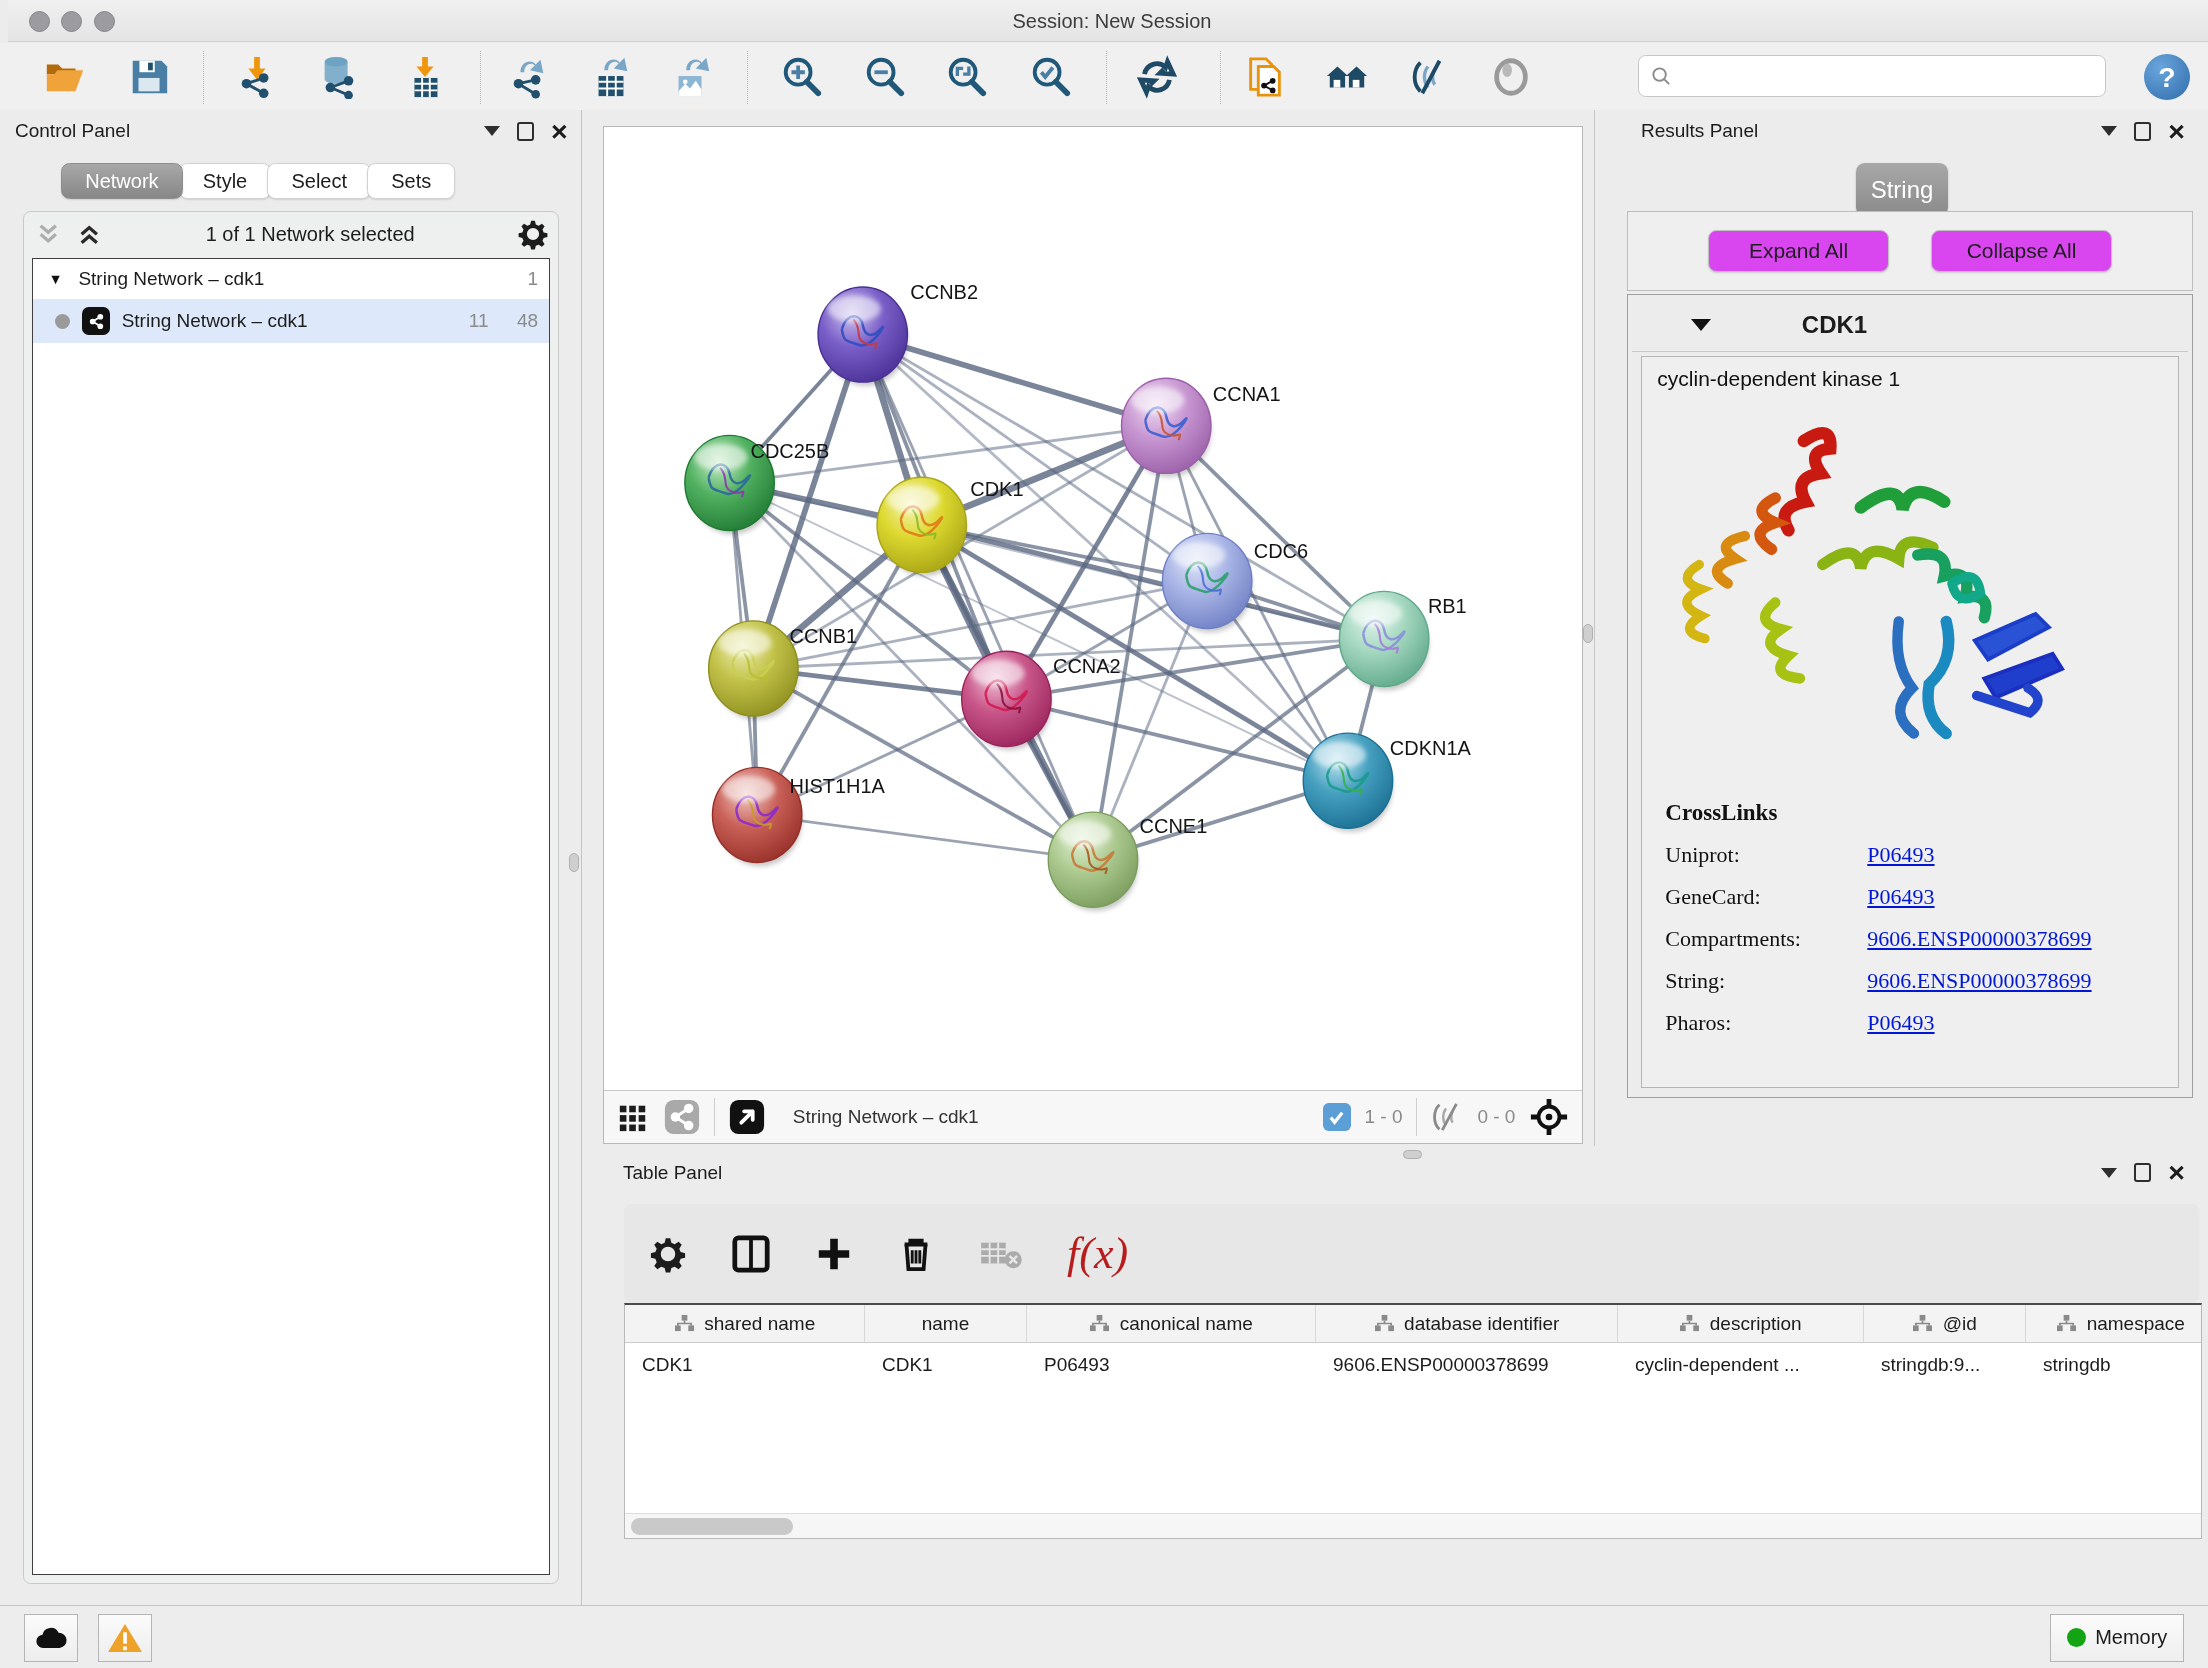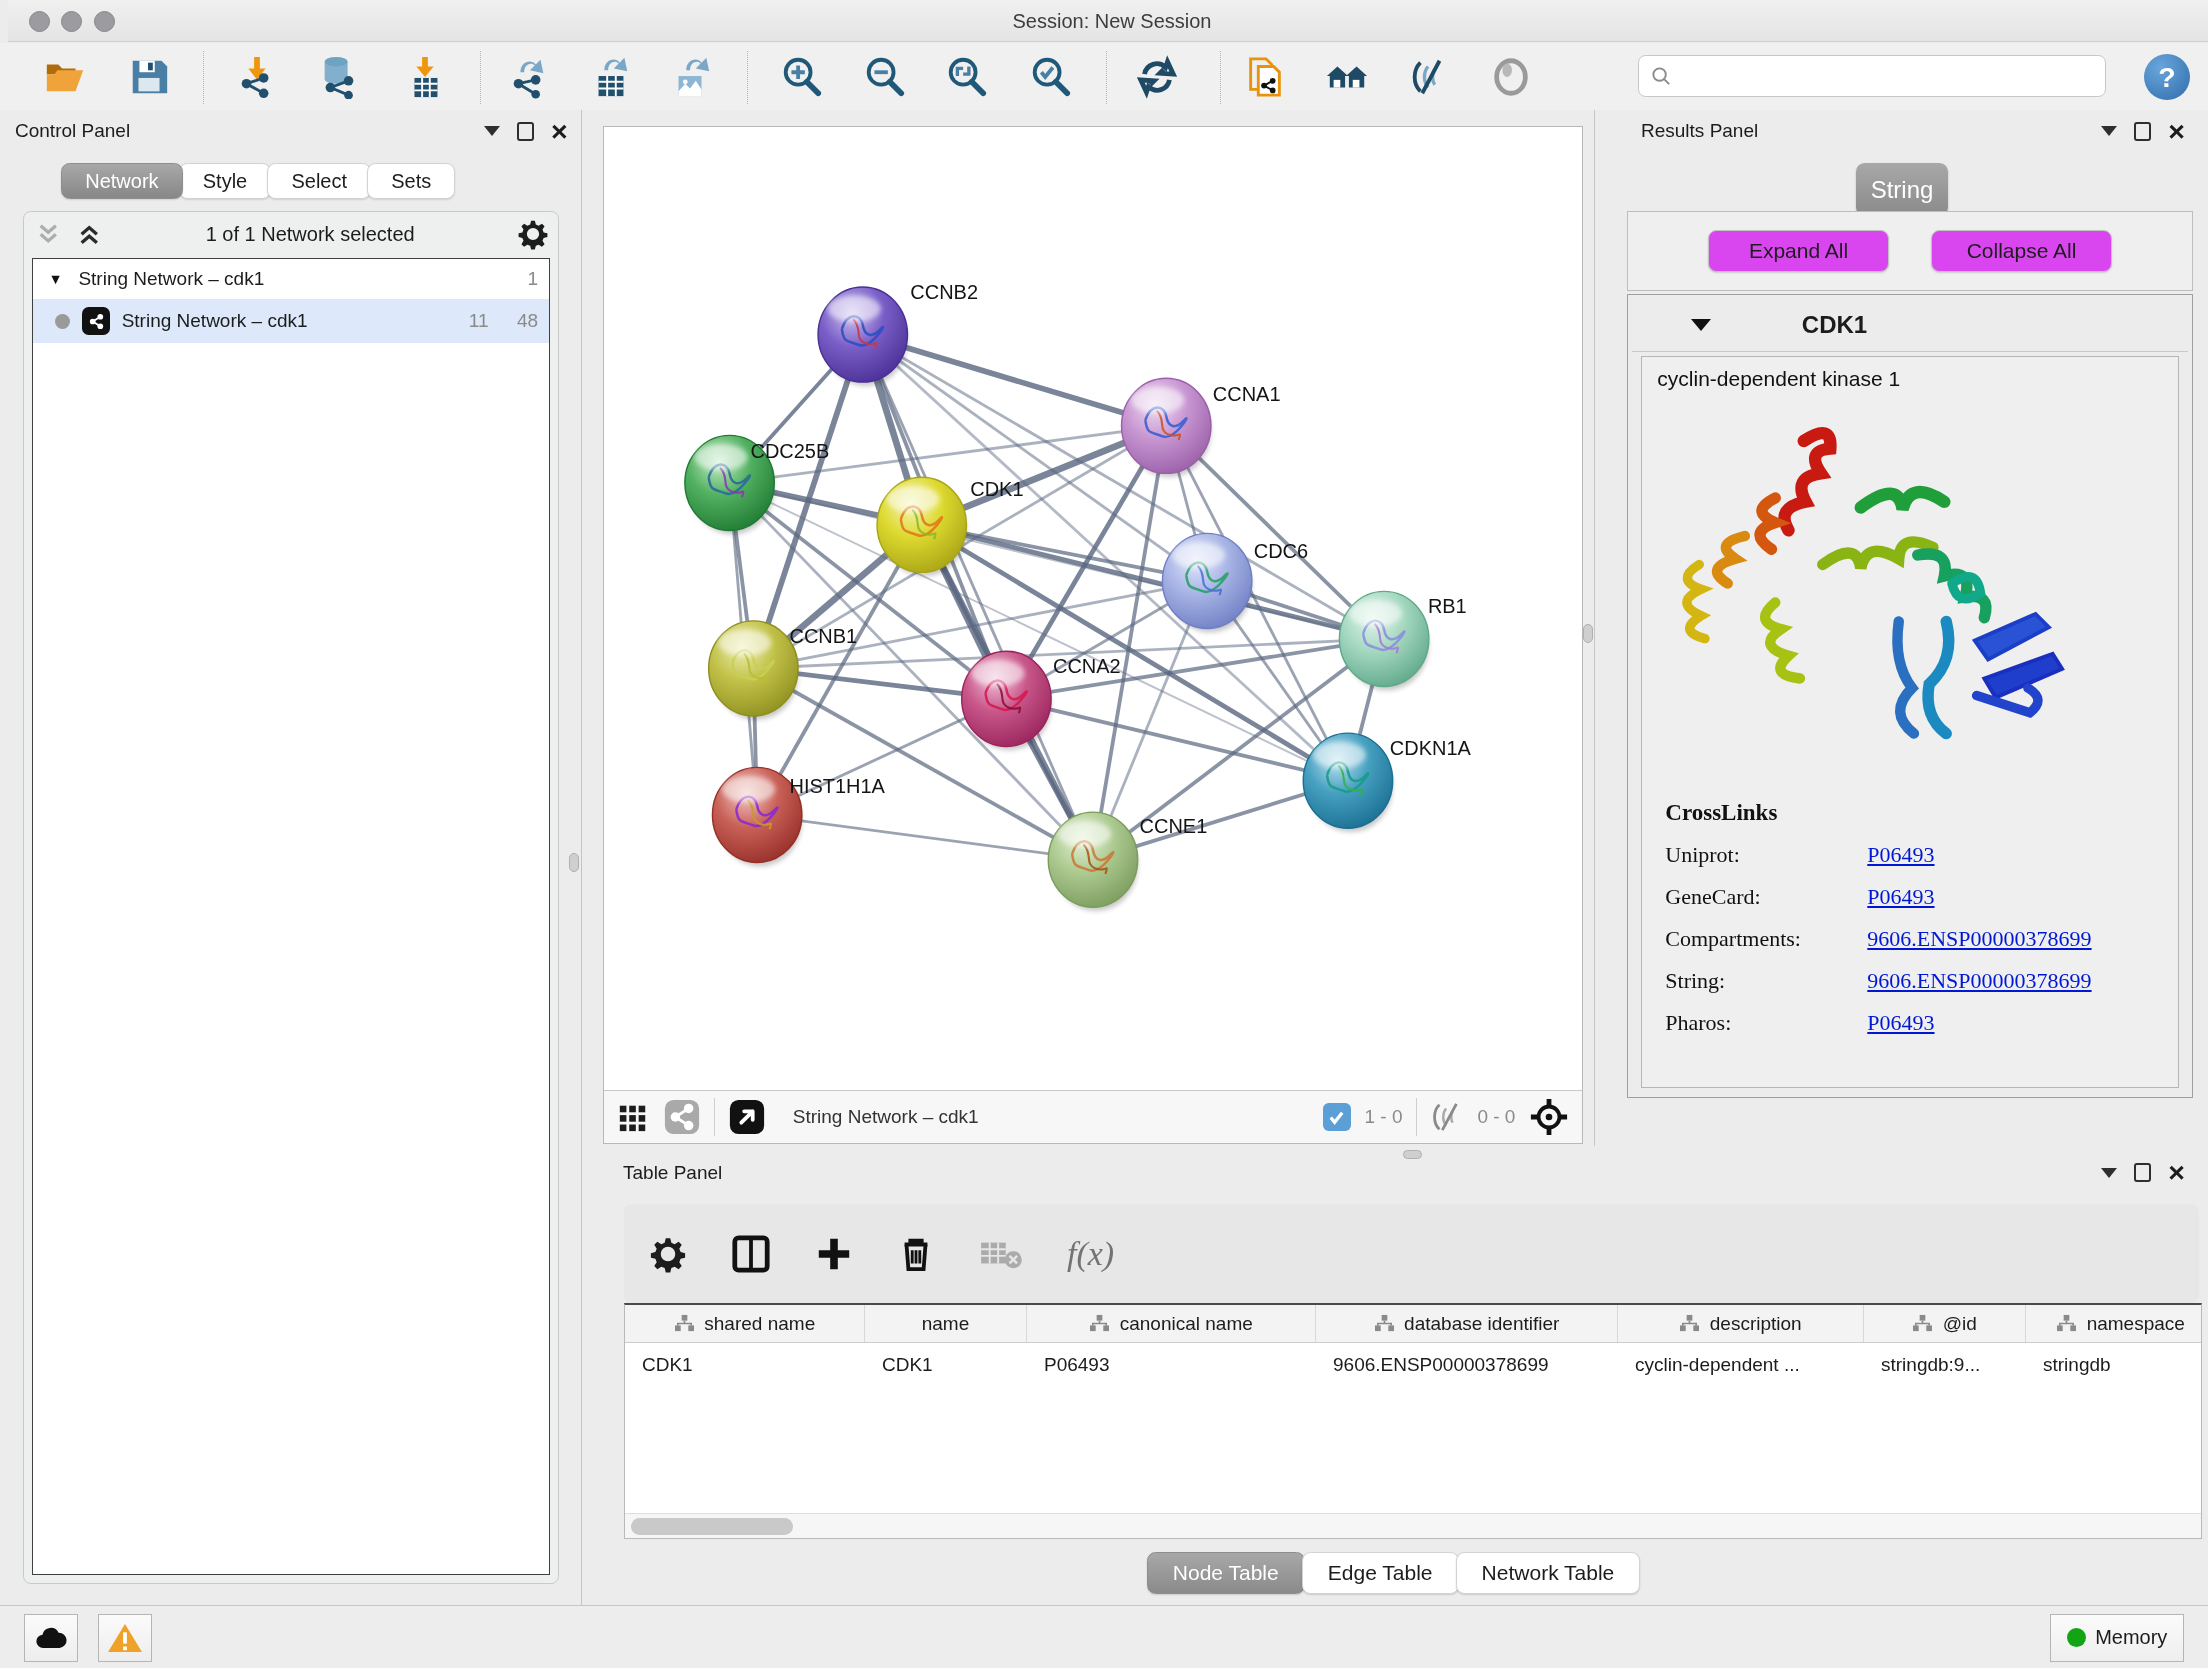--- a/index.html
+++ b/index.html
@@ -95,21 +95,21 @@
   .xtitle{font-size:23px;font-weight:bold;color:#111;}
   .xrow{display:flex;margin-top:16px;font-size:22px;}
   .xlabel{width:202px;color:#111;}
   .xlink{color:#0018d6;text-decoration:underline;}
 
   
   .table-panel{position:absolute;left:582px;top:1146px;width:1626px;height:459px;background:#ececec;}
   .tp-header{position:absolute;left:41px;right:23px;top:7.6px;height:38px;display:flex;align-items:center;justify-content:space-between;}
   .tp-toolbar{position:absolute;left:42px;top:58px;width:1575px;height:99px;background:#e7e7e7;
     border-radius:7.6px;display:flex;align-items:center;gap:44px;padding-left:25px;}
-  .fx{font-family:"Liberation Serif",serif;font-style:italic;font-size:34px;color:#737373;}
+  .fx{font-family:"Liberation Serif",serif;font-style:italic;font-size:44px;color:#b91c1c;}
   .data-table{position:absolute;left:42px;top:157px;width:1578px;height:236px;background:#fff;
     border:1px solid #b9b9b9;border-top:2.9px solid #4a4a4a;overflow:hidden;}
   .thead{display:flex;height:38px;background:#f3f3f3;border-bottom:1px solid #cccccc;}
   .th{display:flex;align-items:center;justify-content:center;gap:9.5px;font-size:19px;color:#1c1c1c;
     border-right:1px solid #d8d8d8;overflow:hidden;white-space:nowrap;flex:none;}
   .trow{display:flex;height:44px;background:#fff;}
   .td{display:flex;align-items:center;font-size:19px;padding-left:17px;overflow:hidden;white-space:nowrap;flex:none;}
   .hscroll{position:absolute;left:0;right:0;bottom:0;height:25px;background:#f6f6f6;border-top:1px solid #ddd;}
   .hthumb{position:absolute;left:5.7px;top:3.8px;width:162px;height:17px;border-radius:8.6px;background:#c9c9c9;}
   .bottom-tabs{position:absolute;left:0;right:0;top:406px;display:flex;justify-content:center;}
@@ -773,25 +773,20 @@
           <div class="td" style="width: 289px;">P06493</div>
           <div class="td" style="width: 302px;">9606.ENSP00000378699</div>
           <div class="td" style="width: 246px;">cyclin-dependent ...</div>
           <div class="td" style="width: 162px;">stringdb:9...</div>
           <div class="td" style="width: 190px;">stringdb</div>
         </div>
       <div class="hscroll">
           <div class="hthumb"></div>
         </div>
     </div>
-    <div class="bottom-tabs">
-      <div class="btab active">Node Table</div>
-      <div class="btab">Edge Table</div>
-      <div class="btab">Network Table</div>
-    </div>
   </div>
 
   <div class="statusbar">
     <div class="sb-btn" style="left:24px">
       <svg width="34" height="25" viewBox="0 0 36 26">
           <path d="M10 24 a7 7 0 0 1 -1-14 a9 9 0 0 1 17-2 a6.5 6.5 0 0 1 1 16z" fill="#111"></path>
         </svg>
     </div>
     <div class="sb-btn" style="left:98px">
       <svg width="36" height="32" viewBox="0 0 38 34">

